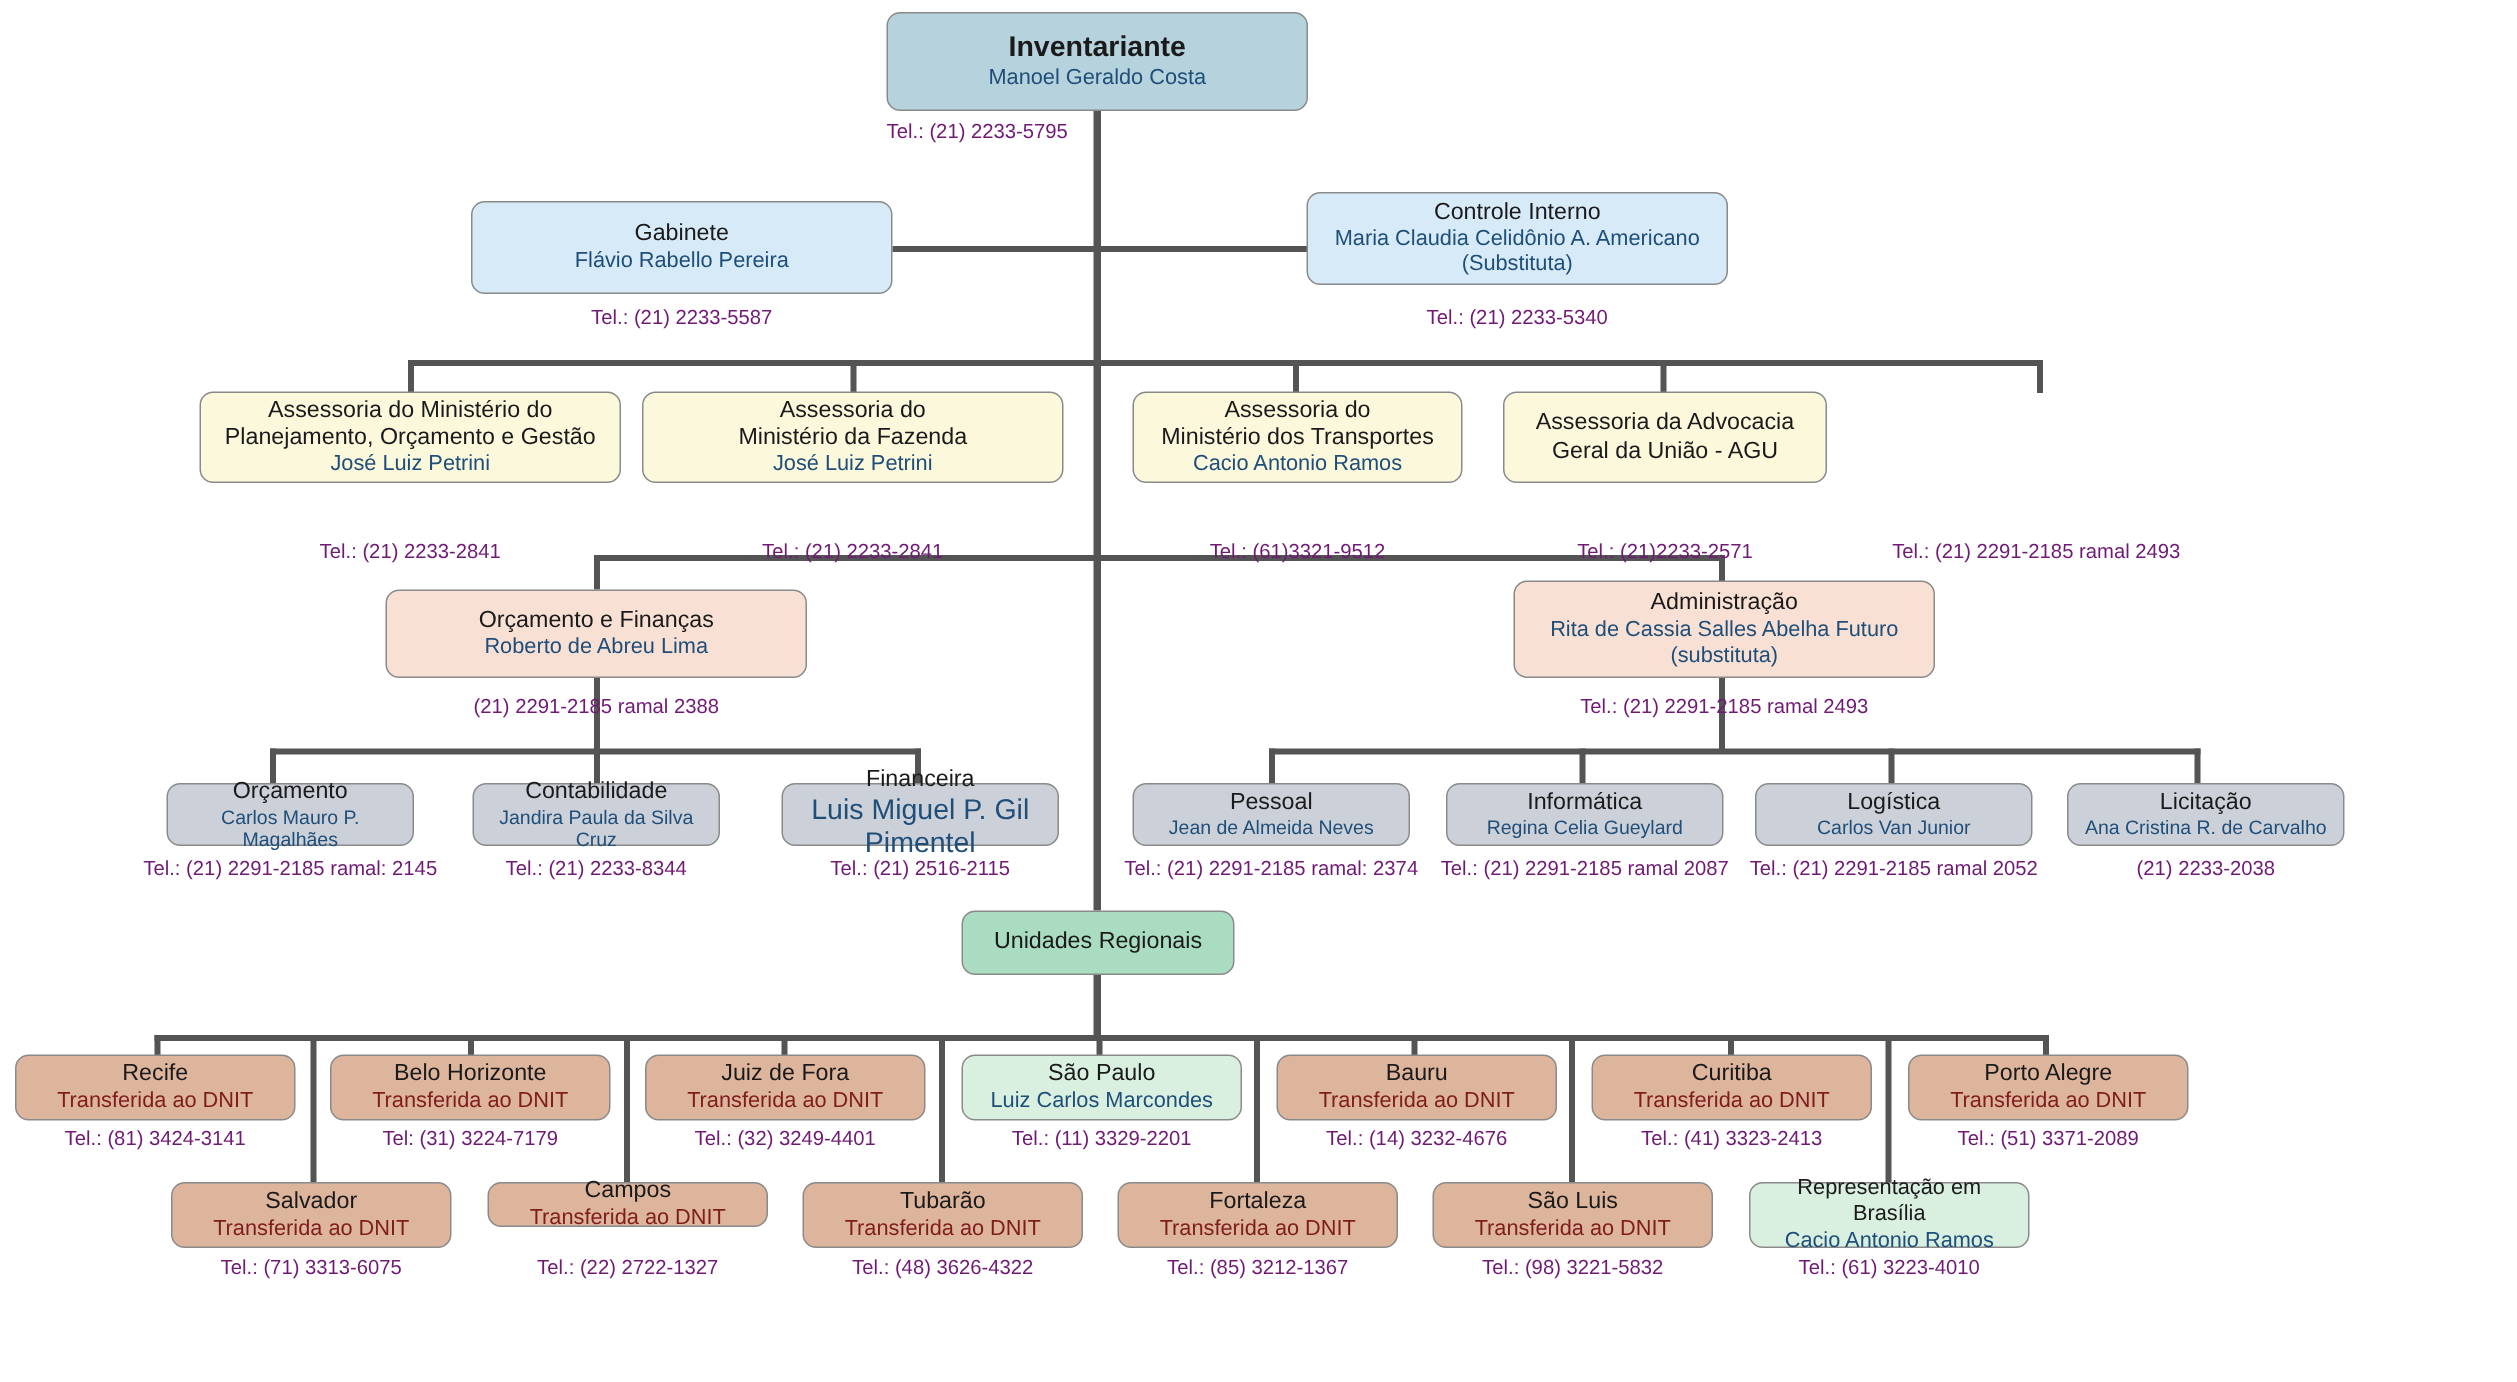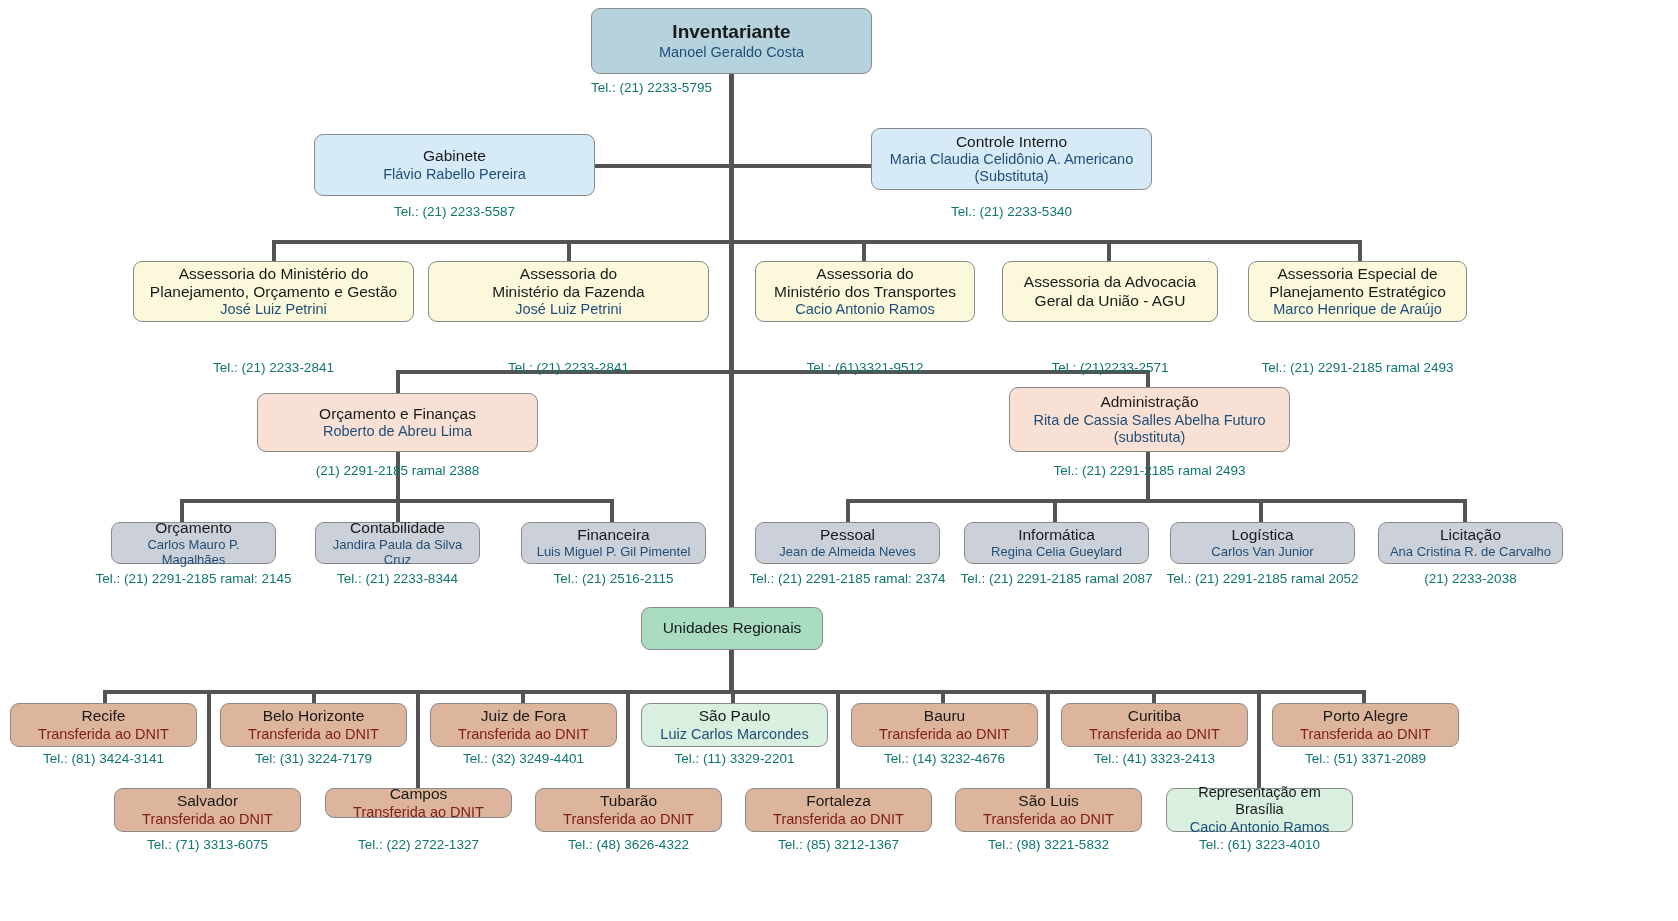--- a/index.html
+++ b/index.html
@@ -42,21 +42,21 @@
   }
   .node .person {
     color: #1f4e79;
     font-size: 14.5px;
   }
   .node .person.dnit {
     color: #7f1d1d;
   }
   .tel {
     position: absolute;
-    color: #0f766e;
+    color: #701a75;
     font-size: 13.5px;
     text-align: center;
     white-space: nowrap;
     z-index: 4;
   }
   .line {
     position: absolute;
     background: #545454;
     z-index: 1;
   }
@@ -162,25 +162,20 @@
     <div class="person">Cacio Antonio Ramos</div>
   </div>
   <div class="tel" style="left:755px; top:360px; width:220px;">Tel.: (61)3321-9512</div>
 
   <div class="node c-yellow" style="left:1002px; top:261px; width:216px; height:61px;">
     <div class="title">Assessoria da Advocacia</div>
     <div class="title">Geral da União - AGU</div>
   </div>
   <div class="tel" style="left:1002px; top:360px; width:216px;">Tel.: (21)2233-2571</div>
 
-  <div class="node c-yellow" style="left:1248px; top:261px; width:219px; height:61px;">
-    <div class="title">Assessoria Especial de</div>
-    <div class="title">Planejamento Estratégico</div>
-    <div class="person">Marco Henrique de Araújo</div>
-  </div>
   <div class="tel" style="left:1248px; top:360px; width:219px;">Tel.: (21) 2291-2185 ramal 2493</div>
 
   <div class="node c-pink" style="left:257px; top:393px; width:281px; height:59px;">
     <div class="title">Orçamento e Finanças</div>
     <div class="person">Roberto de Abreu Lima</div>
   </div>
   <div class="tel" style="left:257px; top:463px; width:281px;">(21) 2291-2185 ramal 2388</div>
 
   <div class="node c-pink" style="left:1009px; top:387px; width:281px; height:65px;">
     <div class="title">Administração</div>
@@ -196,21 +191,21 @@
   <div class="tel" style="left:76px; top:571px; width:235px;">Tel.: (21) 2291-2185 ramal: 2145</div>
 
   <div class="node c-gray" style="left:315px; top:522px; width:165px; height:42px;">
     <div class="title">Contabilidade</div>
     <div class="person" style="font-size:13px;">Jandira Paula da Silva Cruz</div>
   </div>
   <div class="tel" style="left:290px; top:571px; width:215px;">Tel.: (21) 2233-8344</div>
 
   <div class="node c-gray" style="left:521px; top:522px; width:185px; height:42px;">
     <div class="title">Financeira</div>
-    <div class="person" style="font-size:13px;">Luis Miguel P. Gil Pimentel</div>
+    <div class="person" style="font-size:19px;">Luis Miguel P. Gil Pimentel</div>
   </div>
   <div class="tel" style="left:511px; top:571px; width:205px;">Tel.: (21) 2516-2115</div>
 
   <div class="node c-gray" style="left:755px; top:522px; width:185px; height:42px;">
     <div class="title">Pessoal</div>
     <div class="person" style="font-size:13px;">Jean de Almeida Neves</div>
   </div>
   <div class="tel" style="left:730px; top:571px; width:235px;">Tel.: (21) 2291-2185 ramal: 2374</div>
 
   <div class="node c-gray" style="left:964px; top:522px; width:185px; height:42px;">

